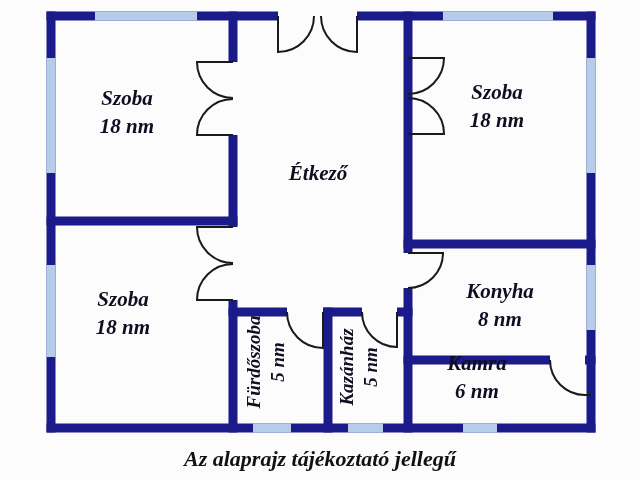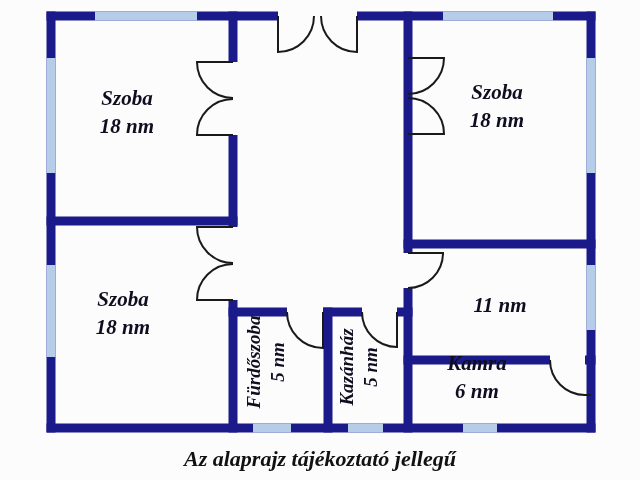--- a/index.html
+++ b/index.html
@@ -120,29 +120,31 @@
     <div>Szoba</div>
     <div>18 nm</div>
   </div>
 
   <div class="room-label" style="left:497px;top:106px">
     <div>Szoba</div>
     <div>18 nm</div>
   </div>
 
   <div class="room-label" style="left:318px;top:173px">
+    <div>Étkező</div>
   </div>
 
   <div class="room-label" style="left:123px;top:313px">
     <div>Szoba</div>
     <div>18 nm</div>
   </div>
 
   <div class="room-label" style="left:500px;top:305px">
-    <div>11 nm</div>
+    <div>Konyha</div>
+    <div>8 nm</div>
   </div>
 
   <div class="room-label" style="left:477px;top:377px">
     <div>Kamra</div>
     <div>6 nm</div>
   </div>
 
   <div class="room-label rot" style="left:266px;top:362px">
     <div>Fürdőszoba</div>
     <div>5 nm</div>

